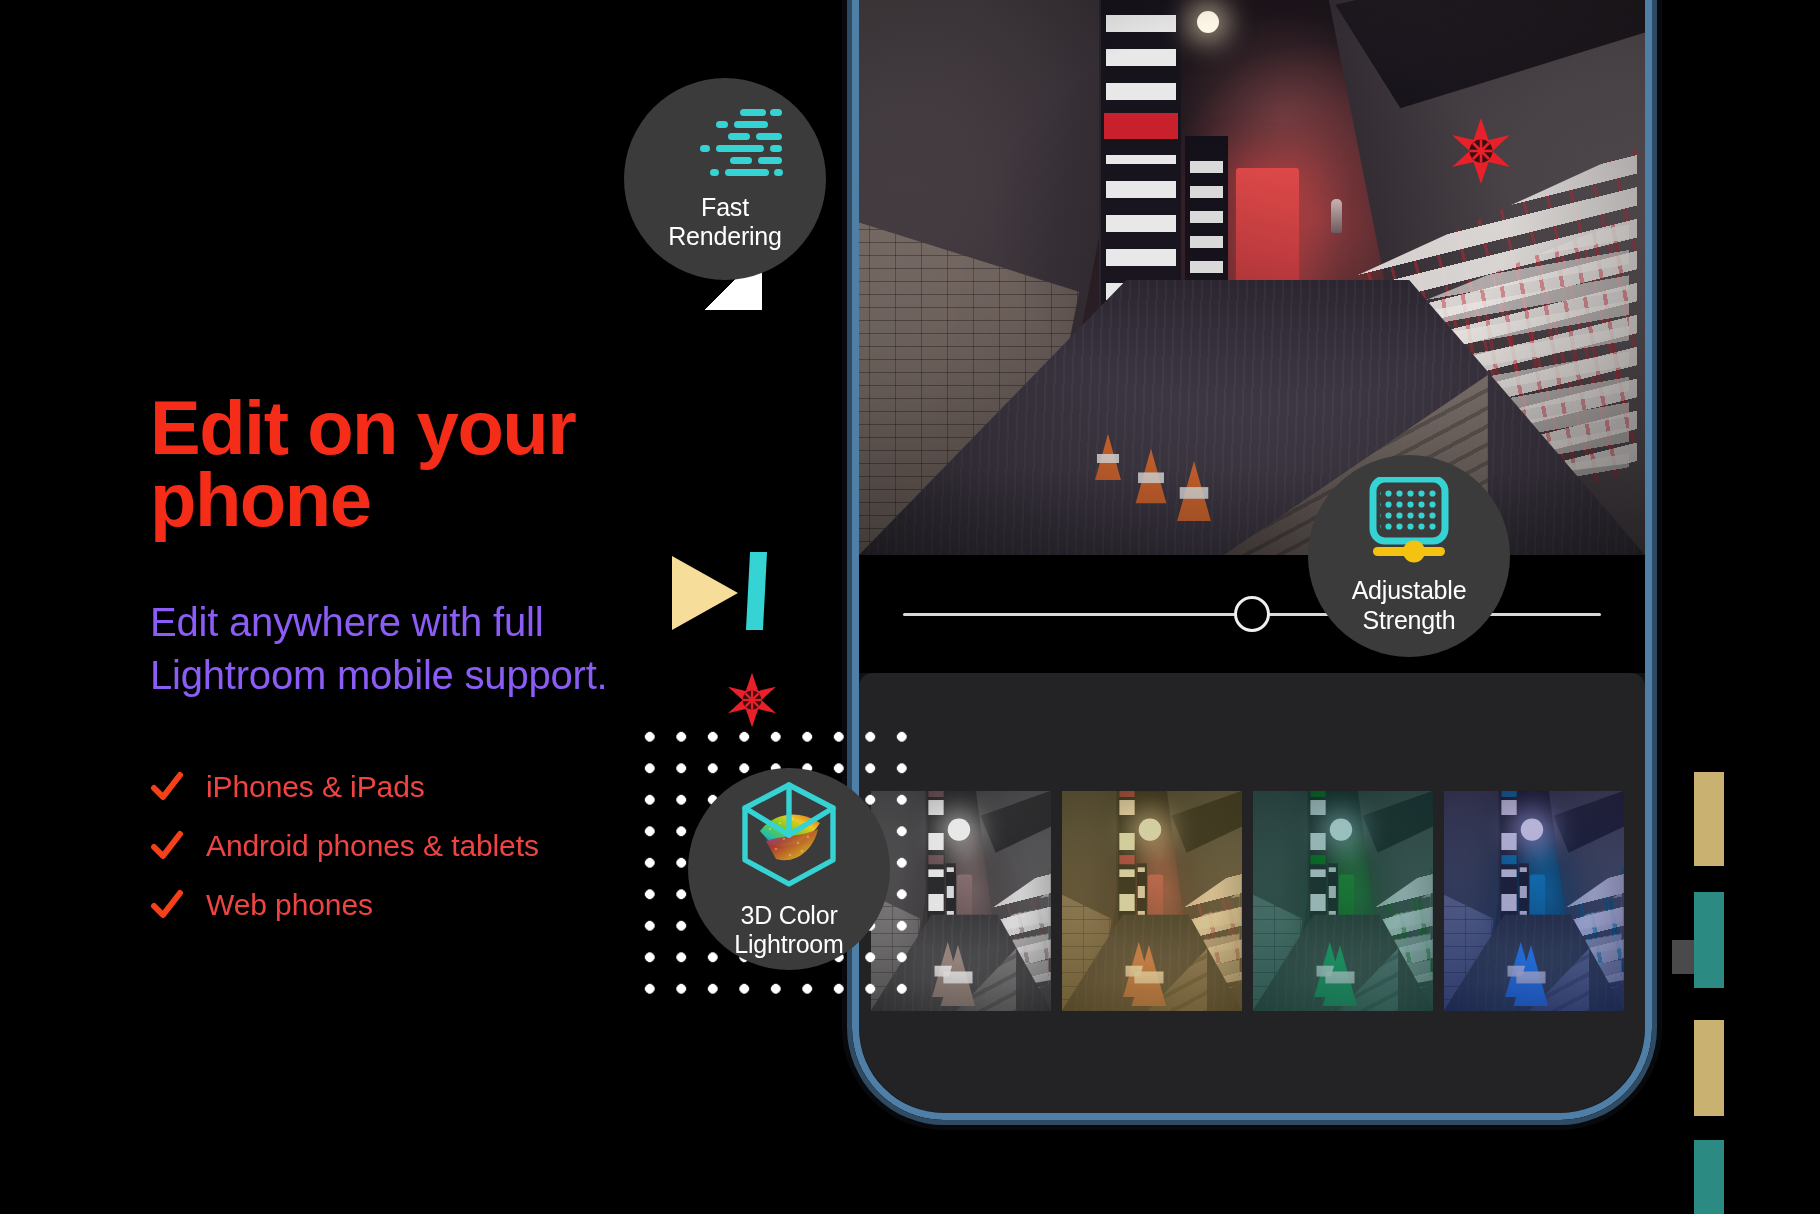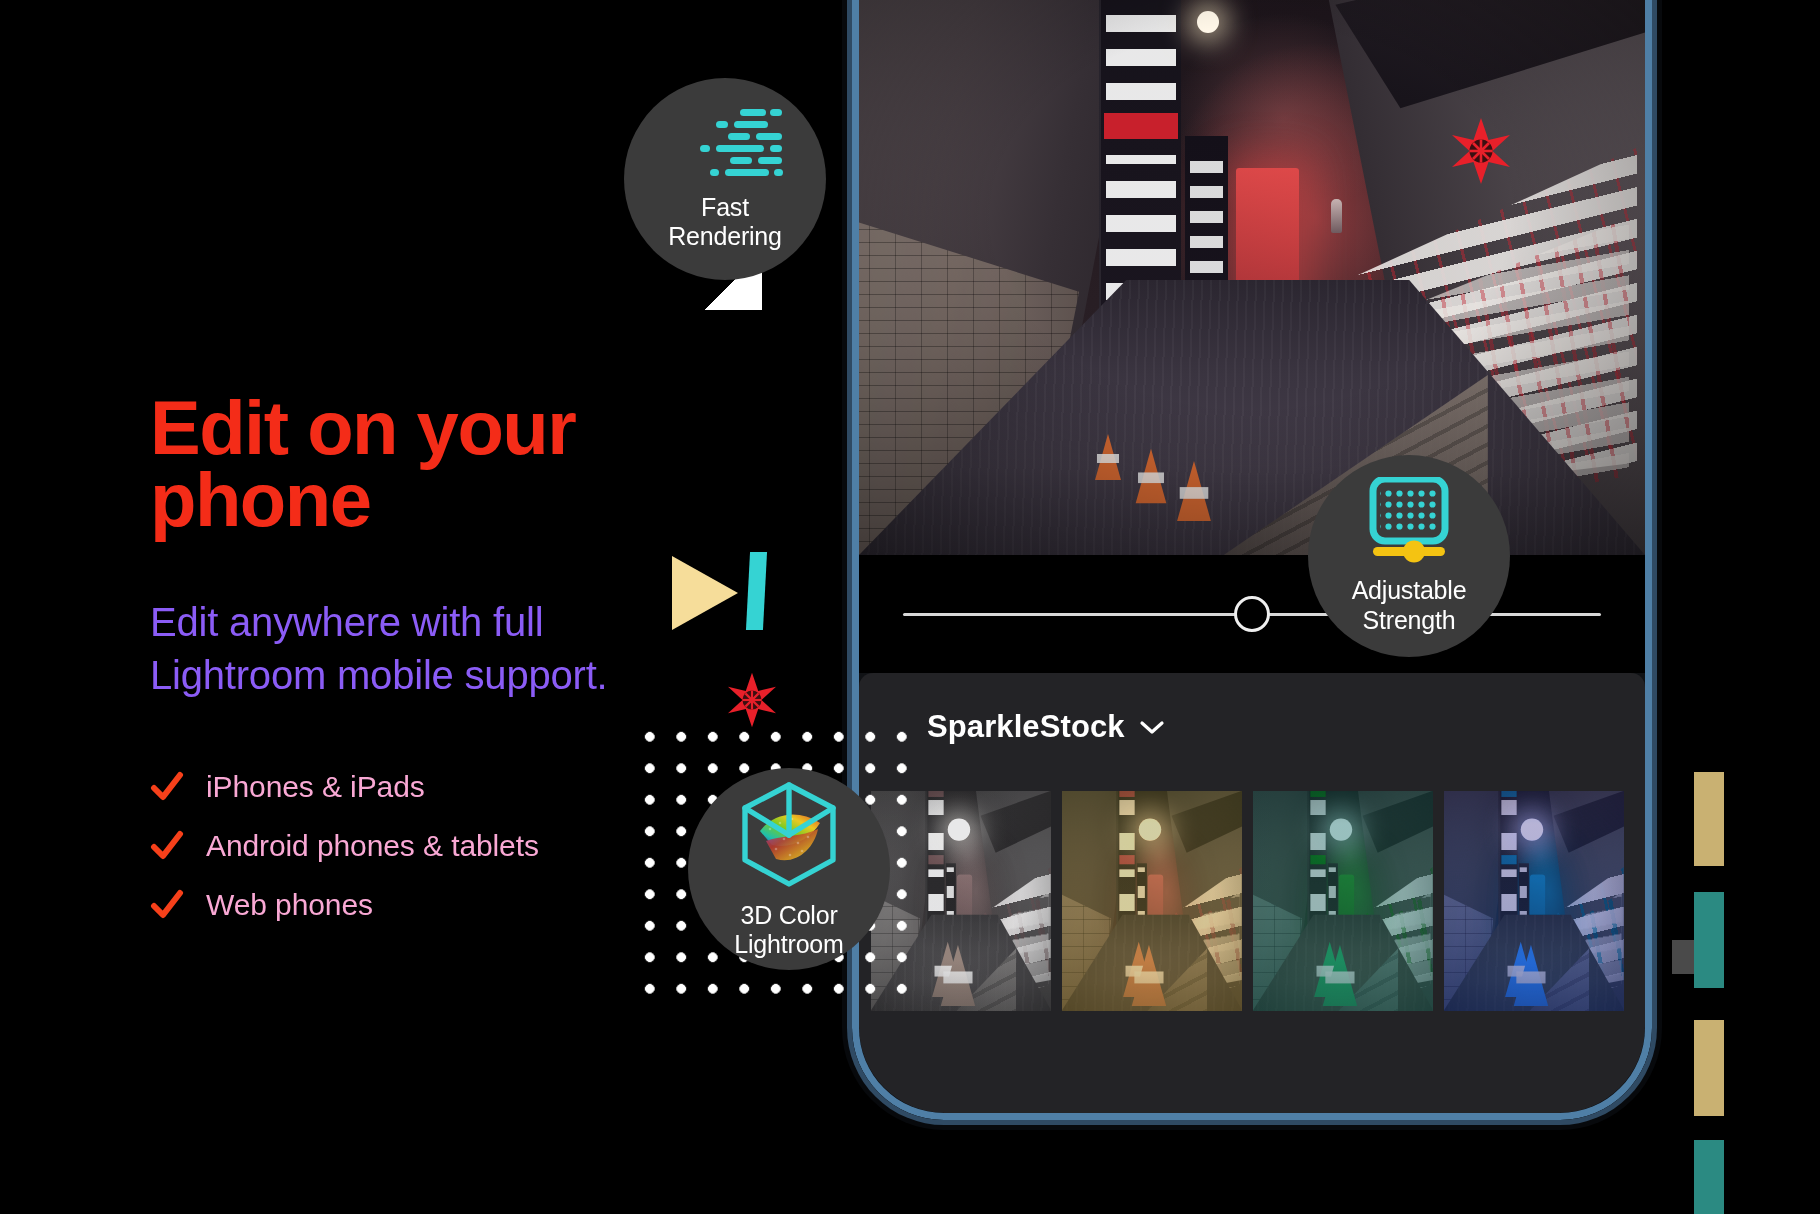--- a/index.html
+++ b/index.html
@@ -64,21 +64,21 @@
 
   .check-icon {
     width: 34px;
     height: 34px;
     flex: 0 0 34px;
     display: block;
   }
 
   .feature-label {
     font-size: 30px;
-    color: #f9a8d4;
+    color: #ef4444;
     letter-spacing: -0.1px;
     line-height: 1;
   }
 
   
   .phone-wrap {
     position: absolute;
     left: 852px;
     top: -70px;
     width: 800px;
@@ -555,28 +555,20 @@
           </div>
         </div>
 
         <div class="slider-row">
           <div class="slider-track">
             <div class="slider-knob"></div>
           </div>
         </div>
 
         <div class="presets-panel">
-          <div class="preset-title-row">
-            <span class="preset-title">SparkleStock</span>
-            <span>
-              <svg class="chevron-down" viewBox="0 0 26 16" aria-hidden="true">
-                <path d="M3 4 L13 13 L23 4" stroke="#ffffff" stroke-width="3.2" fill="none" stroke-linecap="round" stroke-linejoin="round"></path>
-              </svg>
-            </span>
-          </div>
 
           <div class="thumb-strip">
 
             <div class="thumb t-none">
               <div class="scene">
                 <div class="sky"></div>
                   <div class="bld-left"></div>
                   <div class="bld-left-brick"></div>
                 <div class="bld-right"></div>
                   <div class="awning"></div>

